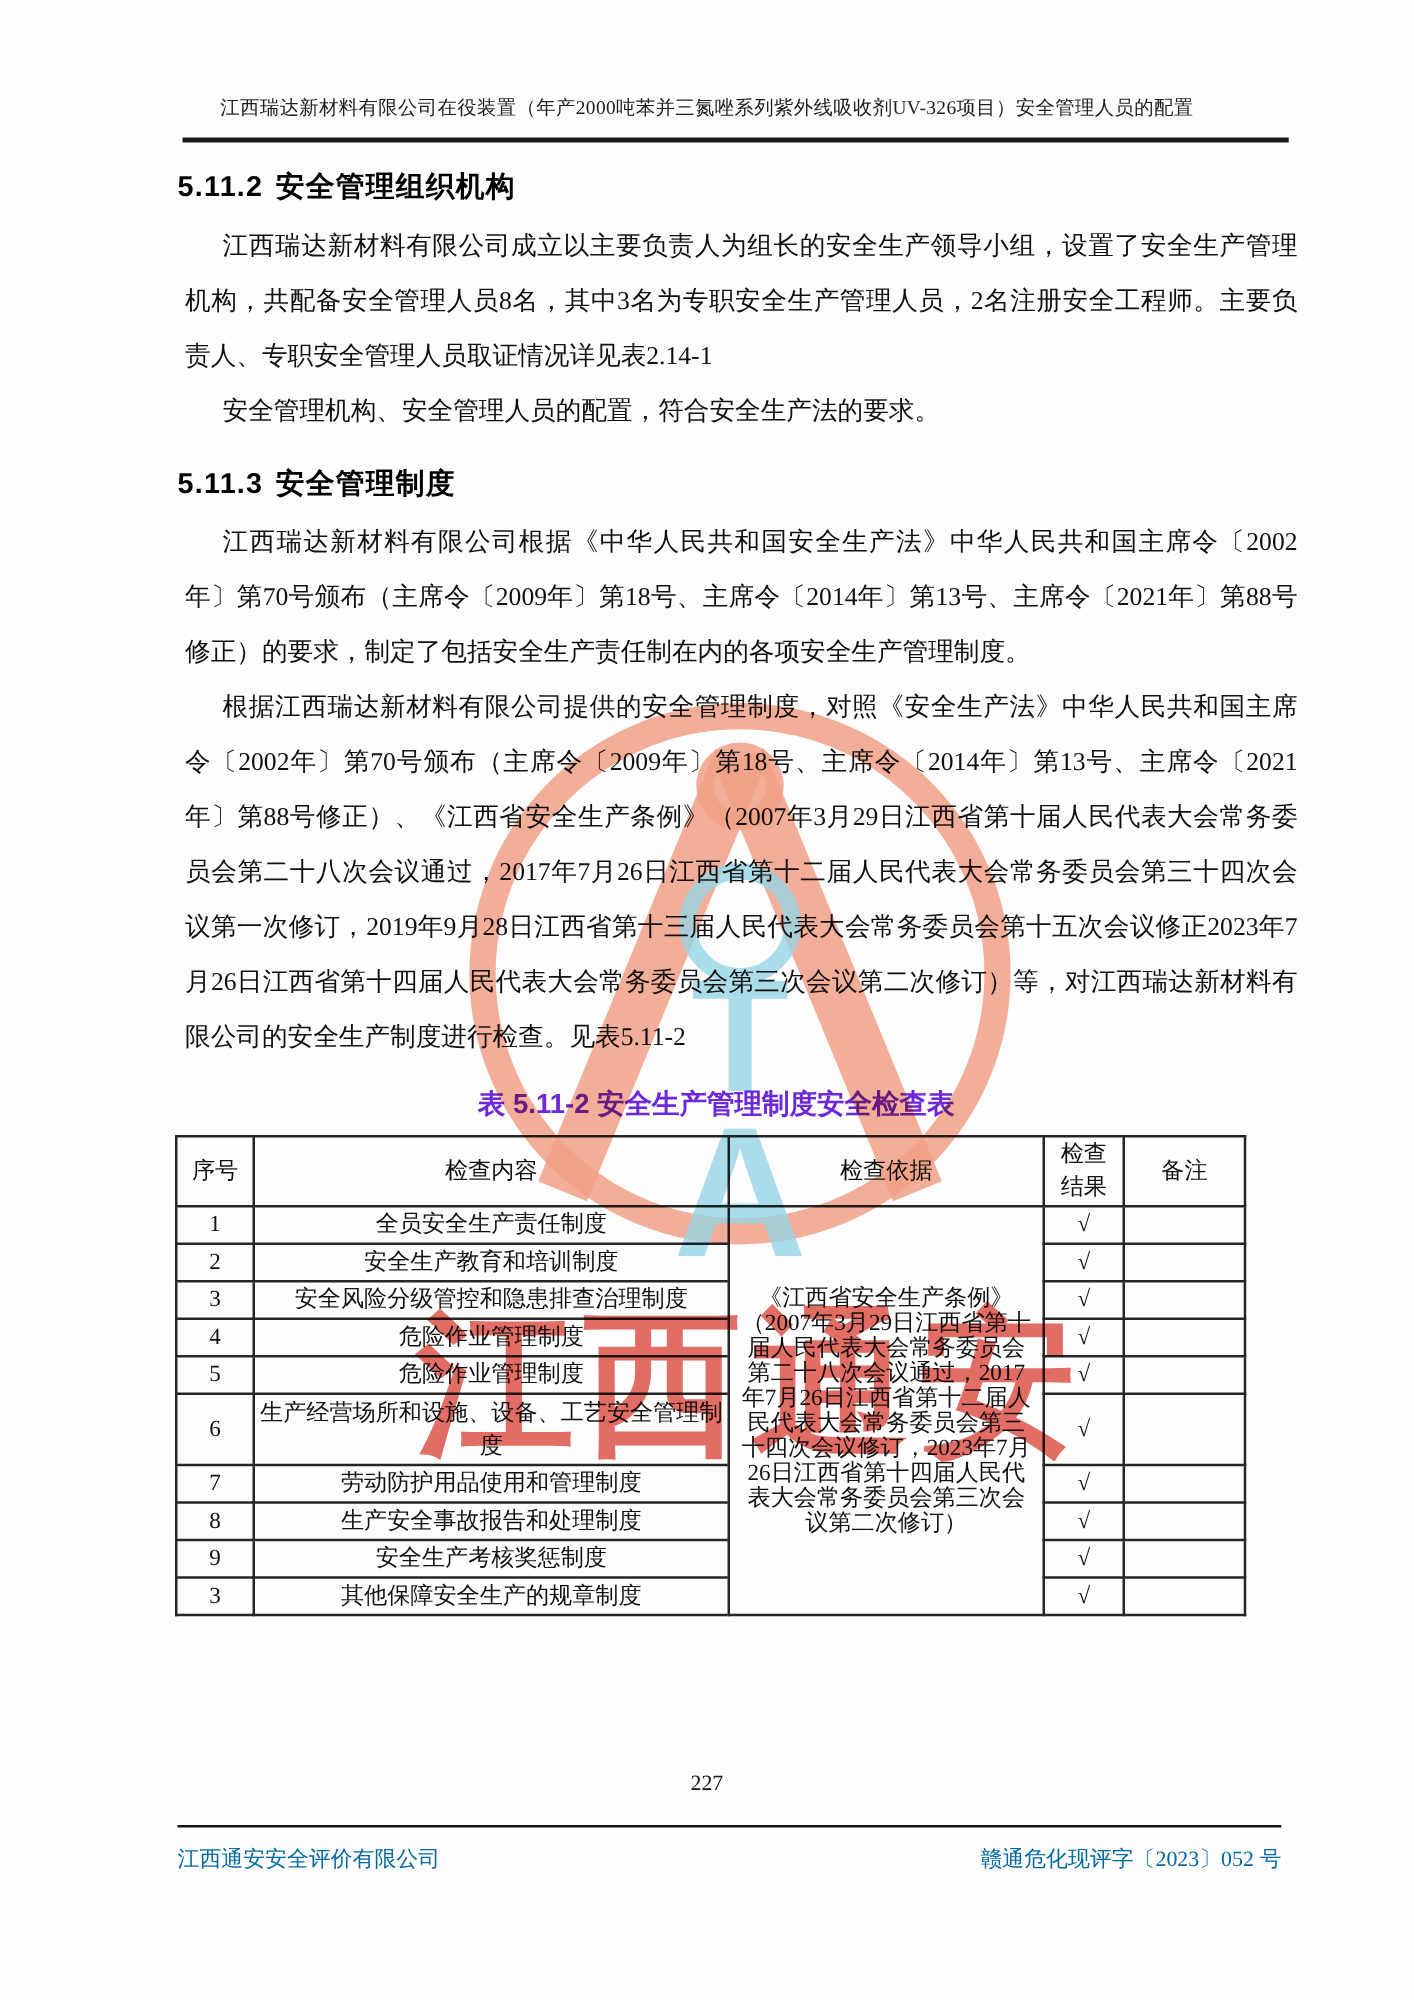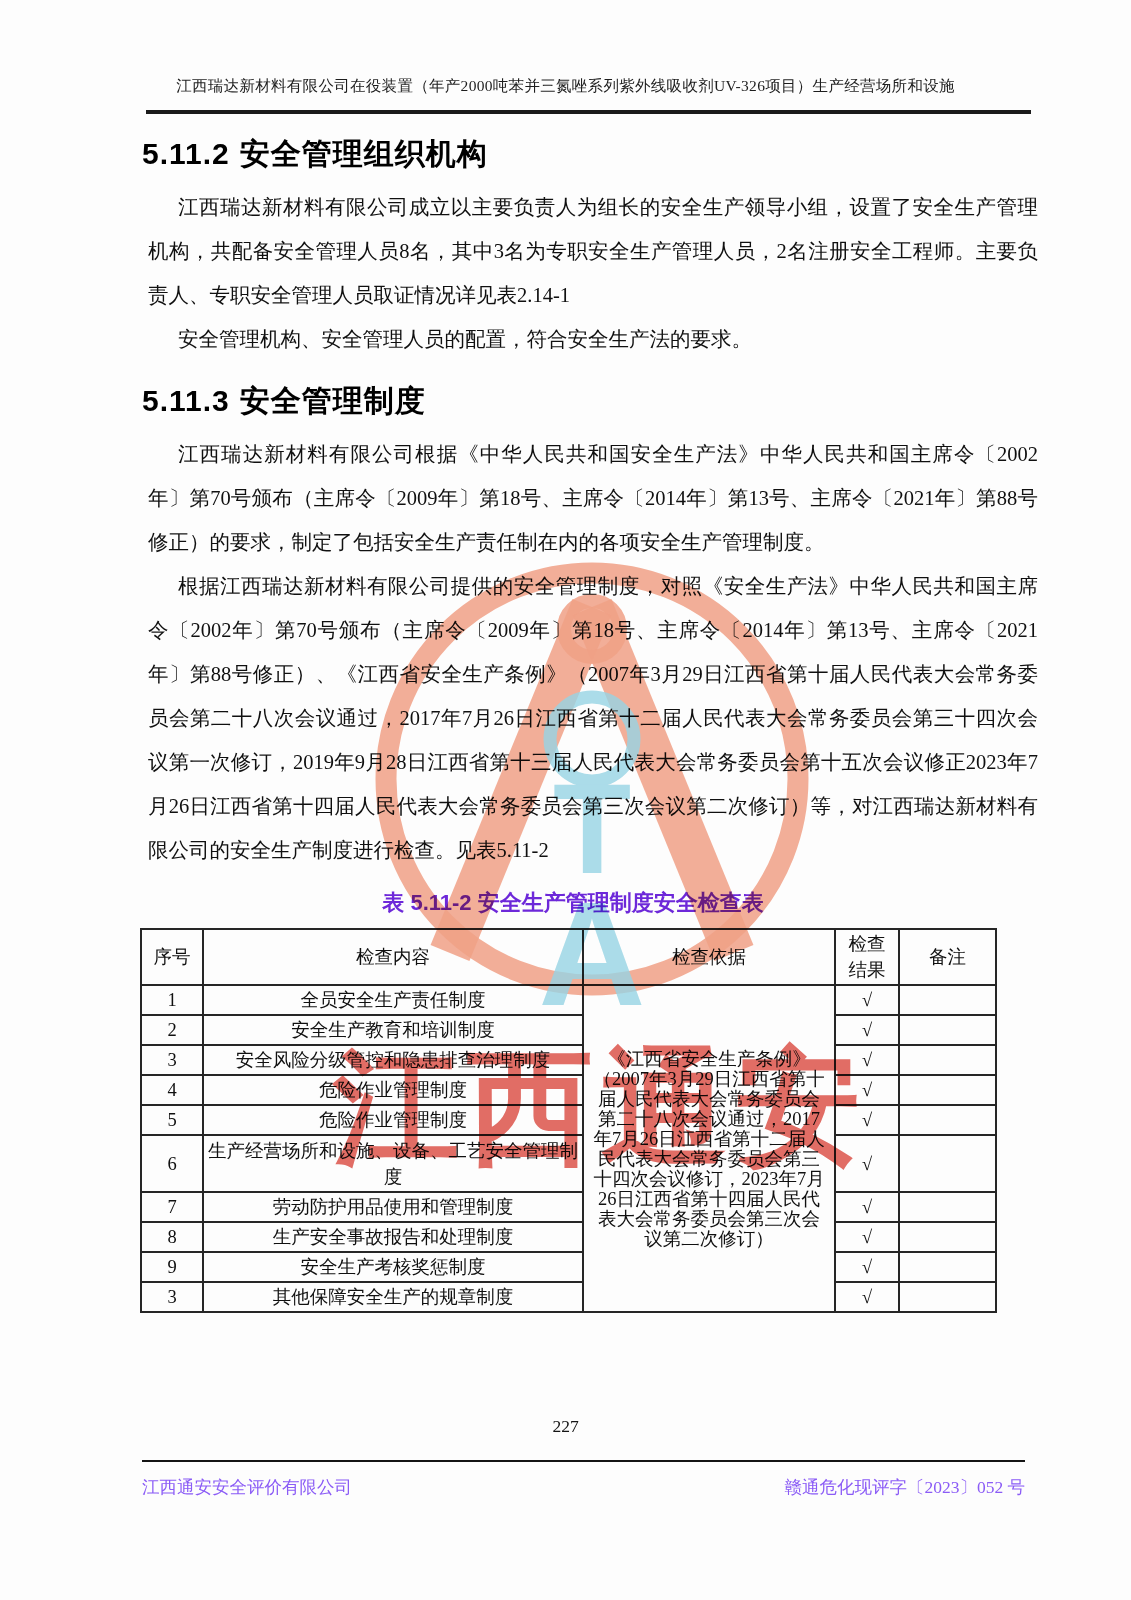--- a/index.html
+++ b/index.html
@@ -8,21 +8,21 @@
     position:relative; width:1131px; height:1600px; margin:0 auto;
     background:#fdfdfd; color:#111; overflow:hidden;
     font-family:"Liberation Serif","DejaVu Serif",serif;
   }
   .running-header { padding-top:76px; }
   .header-text { text-align:center; font-size:15.5px; color:#1d1d1d; letter-spacing:0.3px; }
   .header-rule { margin:13px 100px 0 146px; border-bottom:4px solid #1b1b1b; }
   .content { margin:0 93px 0 148px; }
   h1.sec {
     font-family:"Liberation Sans","DejaVu Sans",sans-serif;
-    font-size:30px; font-weight:bold; color:#000;
+    font-size:23px; font-weight:bold; color:#000;
     margin:20px 0 10px -6px; letter-spacing:1px;
   }
   h1.sec .sec-num { margin-right:10px; }
   p.body {
     font-size:20.5px; line-height:44px; text-align:justify;
     text-indent:30px; color:#101010;
   }
   .caption {
     font-family:"Liberation Sans","DejaVu Sans",sans-serif;
     text-align:center; font-weight:bold; font-size:22px;
@@ -40,38 +40,38 @@
   .col-no { width:62px; }
   .col-content { width:380px; }
   .col-basis { width:252px; }
   .col-result { width:64px; }
   .col-remark { width:97px; }
   td.c-basis { line-height:20px; padding:2px 6px; }
   .pagenum { position:absolute; left:0; right:0; top:1416px; text-align:center; font-size:17.5px; color:#141414; }
   .footer {
     position:absolute; left:142px; right:106px; top:1460px;
     border-top:2.5px solid #141414; padding-top:13px;
-    display:flex; justify-content:space-between; font-size:17.5px; color:#8b5cf6;
+    display:flex; justify-content:space-between; font-size:17.5px; color:#0369a1;
   }
   
   .wm { position:absolute; pointer-events:none; mix-blend-mode:multiply; z-index:50; }
   .wm-logo { left:363px; top:543px; width:462px; height:472px; }
   .wm-red {
     left:333px; top:1040px; font-size:126px; font-weight:bold;
     color:#dc4a40; letter-spacing:8px; opacity:0.8; white-space:nowrap;
     font-family:"Liberation Serif","DejaVu Serif",serif; line-height:1.1;
   }
 </style>
 </head>
 <body>
 
 <div class="page">
 
   <div class="running-header">
-    <div class="header-text">江西瑞达新材料有限公司在役装置（年产2000吨苯并三氮唑系列紫外线吸收剂UV-326项目）生产经营场所和设施</div>
+    <div class="header-text">江西瑞达新材料有限公司在役装置（年产2000吨苯并三氮唑系列紫外线吸收剂UV-326项目）安全管理人员的配置</div>
     <div class="header-rule"></div>
   </div>
 
   <div class="content">
 
     <h1 class="sec"><span class="sec-num">5.11.2</span><span>安全管理组织机构</span></h1>
     <p class="body">江西瑞达新材料有限公司成立以主要负责人为组长的安全生产领导小组，设置了安全生产管理机构，共配备安全管理人员8名，其中3名为专职安全生产管理人员，2名注册安全工程师。主要负责人、专职安全管理人员取证情况详见表2.14-1</p>
     <p class="body">安全管理机构、安全管理人员的配置，符合安全生产法的要求。</p>
 
     <h1 class="sec"><span class="sec-num">5.11.3</span><span>安全管理制度</span></h1>

